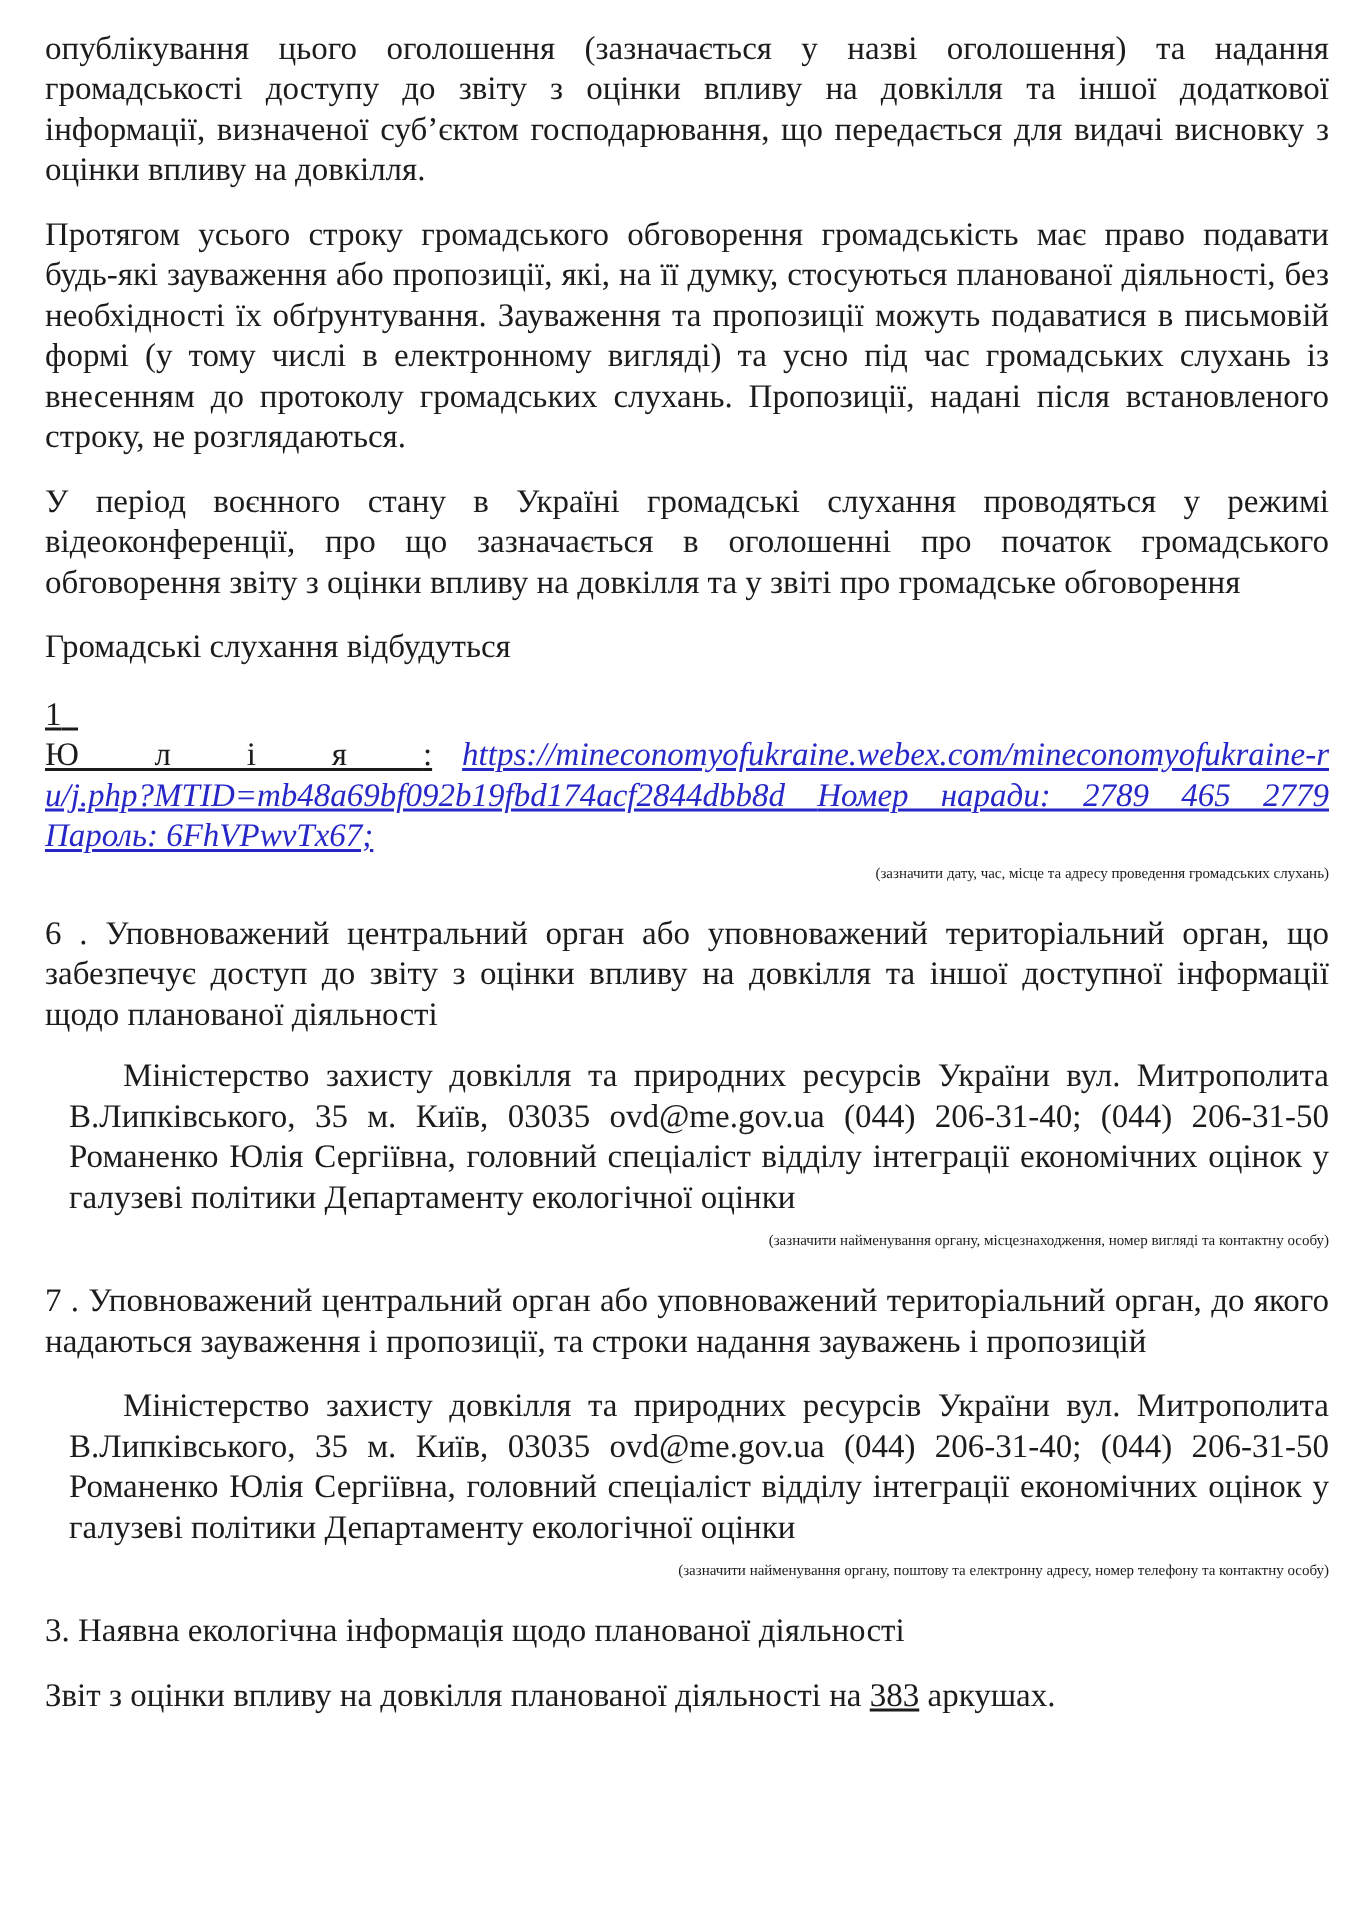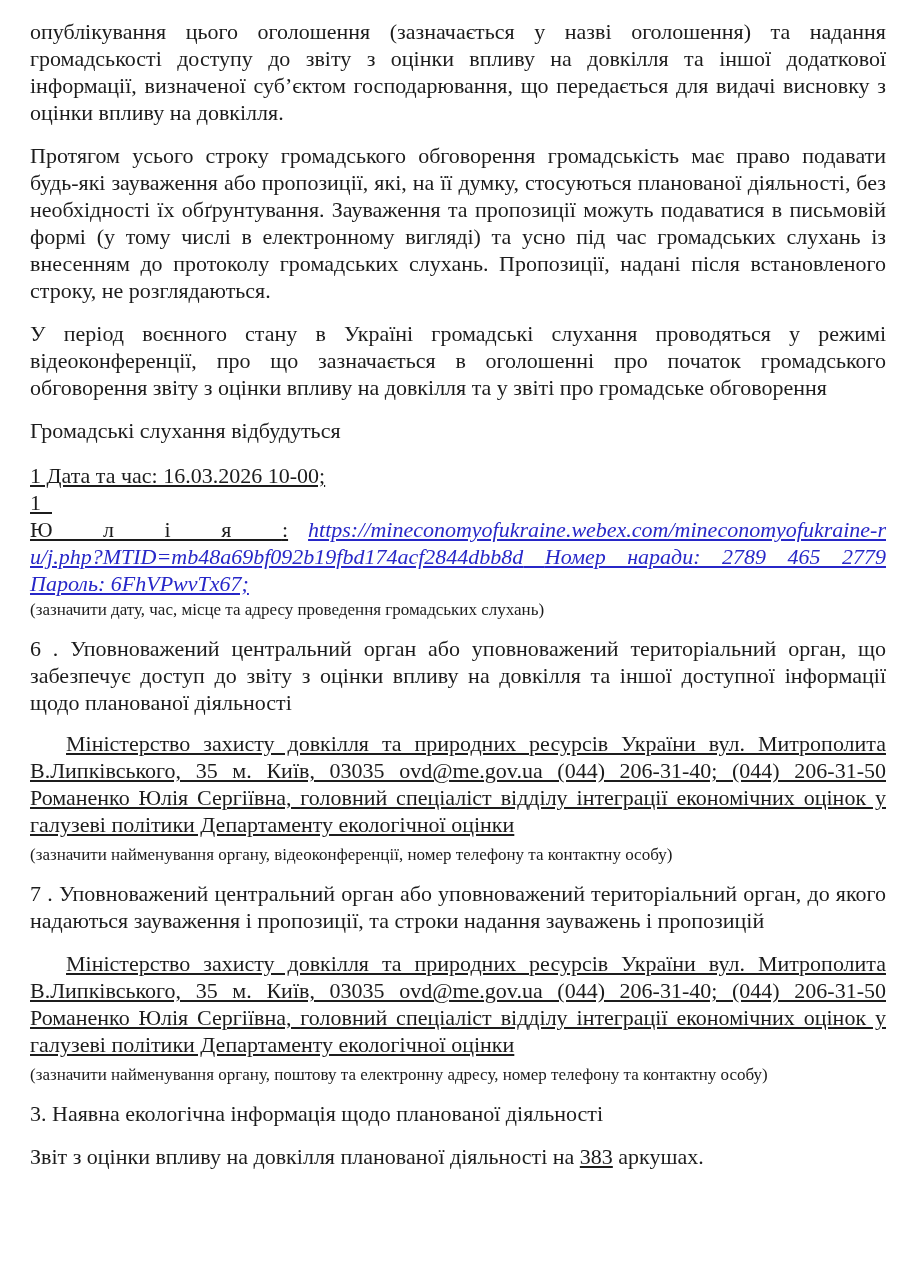--- a/index.html
+++ b/index.html
@@ -29,30 +29,29 @@
   .tight {
     margin: 0;
   }
   .u {
     text-decoration: underline;
   }
   .u-trail::after {
     content: "\00a0\00a0";
   }
   .note {
-    font-size: 17px;
+    font-size: 10px;
     line-height: 18px;
-    text-align: left;
+    text-align: right;
     margin: 4px 0 16px 0;
   }
   .ministry {
-    text-decoration: underline;
     text-indent: 36px;
     text-align: justify;
-    margin: 0 0 8px 0;
+    margin: 0 0 8px 16px;
   }
   a.weblink {
     color: #2727c8;
     text-decoration: underline;
     cursor: pointer;
     font-style: italic;
   }
   .url-part {
     word-break: break-all;
   }
@@ -76,37 +75,36 @@
 <div class="doc">
 
   <p class="just">опублікування цього оголошення (зазначається у назві оголошення) та надання громадськості доступу до звіту з оцінки впливу на довкілля та іншої додаткової інформації, визначеної суб’єктом господарювання, що передається для видачі висновку з оцінки впливу на довкілля.</p>
 
   <p class="just">Протягом усього строку громадського обговорення громадськість має право подавати будь-які зауваження або пропозиції, які, на її думку, стосуються планованої діяльності, без необхідності їх обґрунтування. Зауваження та пропозиції можуть подаватися в письмовій формі (у тому числі в електронному вигляді) та усно під час громадських слухань із внесенням до протоколу громадських слухань. Пропозиції, надані після встановленого строку, не розглядаються.</p>
 
   <p class="just">У період воєнного стану в Україні громадські слухання проводяться у режимі відеоконференції, про що зазначається в оголошенні про початок громадського обговорення звіту з оцінки впливу на довкілля та у звіті про громадське обговорення</p>
 
   <p class="single">Громадські слухання відбудуться</p>
 
-  <p class="tight"><span class="u">1 Дата та час: 16.03.2026 10-00;</span></p>
 
   <p class="tight"><span class="u u-trail">1</span></p>
 
   <p class="linkline">
     <span class="u"><span class="spread">Юлія</span><span>:</span></span>
     <a class="weblink" href="#"><span class="url-part">https://mineconomyofukraine.webex.com/mineconomyofukraine-ru/j.php?MTID=mb48a69bf092b19fbd174acf2844dbb8d</span>
     <span>Номер наради: 2789 465 2779 Пароль: 6FhVPwvTx67;</span></a>
   </p>
 
   <p class="note">(зазначити дату, час, місце та адресу проведення громадських слухань)</p>
 
   <p class="just" style="margin-bottom:14px;">6 . Уповноважений центральний орган або уповноважений територіальний орган, що забезпечує доступ до звіту з оцінки впливу на довкілля та іншої доступної інформації щодо планованої діяльності</p>
 
   <p class="ministry">Міністерство захисту довкілля та природних ресурсів України вул. Митрополита В.Липківського, 35 м. Київ, 03035 ovd@me.gov.ua (044) 206-31-40; (044) 206-31-50 Романенко Юлія Сергіївна, головний спеціаліст відділу інтеграції економічних оцінок у галузеві політики Департаменту екологічної оцінки</p>
 
-  <p class="note" style="margin-top:0;">(зазначити найменування органу, відеоконференції, номер телефону та контактну особу)</p>
+  <p class="note" style="margin-top:0;">(зазначити найменування органу, місцезнаходження, номер вигляді та контактну особу)</p>
 
   <p class="just">7 . Уповноважений центральний орган або уповноважений територіальний орган, до якого надаються зауваження і пропозиції, та строки надання зауважень і пропозицій</p>
 
   <p class="ministry">Міністерство захисту довкілля та природних ресурсів України вул. Митрополита В.Липківського, 35 м. Київ, 03035 ovd@me.gov.ua (044) 206-31-40; (044) 206-31-50 Романенко Юлія Сергіївна, головний спеціаліст відділу інтеграції економічних оцінок у галузеві політики Департаменту екологічної оцінки</p>
 
   <p class="note" style="margin-top:0;">(зазначити найменування органу, поштову та електронну адресу, номер телефону та контактну особу)</p>
 
 
   <p>3. Наявна екологічна інформація щодо планованої діяльності</p>
 

